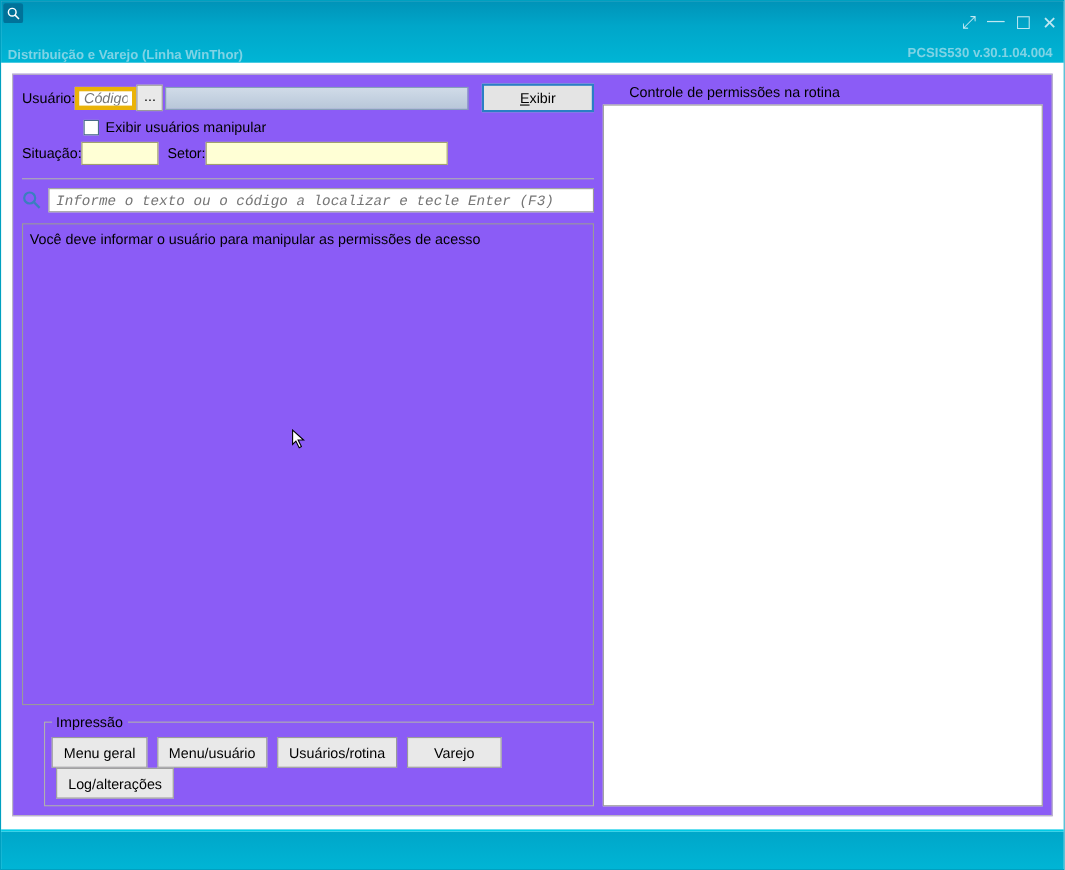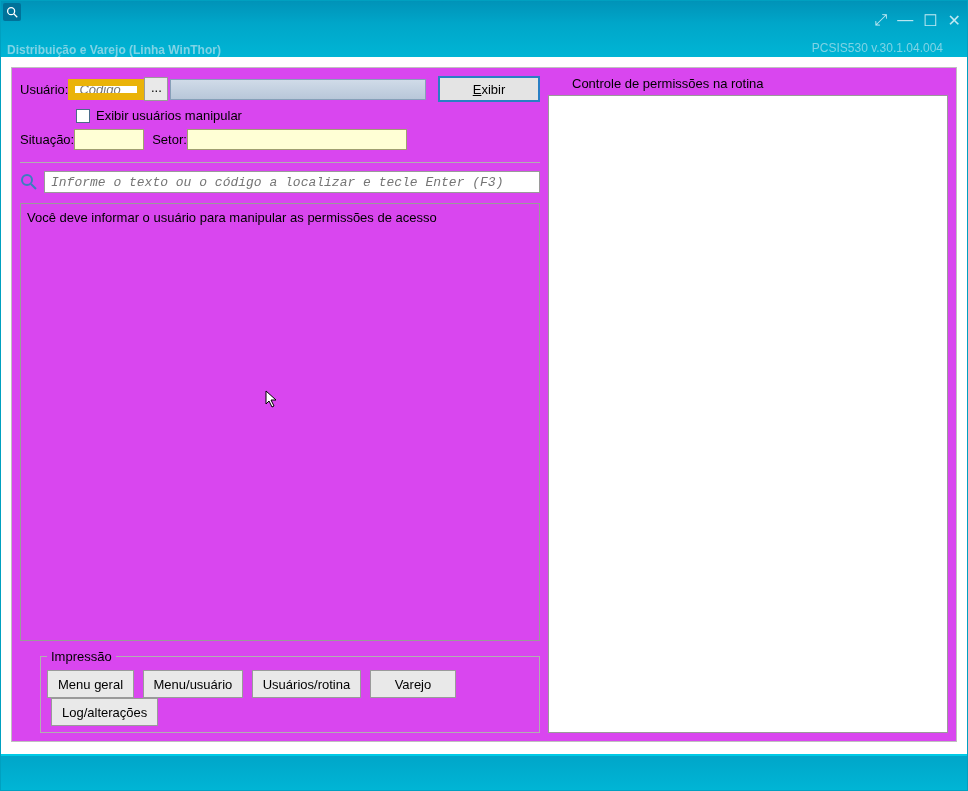--- a/index.html
+++ b/index.html
@@ -22,41 +22,41 @@
   .titlebar .title {
     position:absolute; left:6px; top:14px;
     font-size:26px; color:#dff6fc; font-weight:400;
     letter-spacing:0.5px;
   }
   .titlebar .subtitle {
     position:absolute; left:6px; top:42px;
     font-size:12px; color:#7fd3e5; font-weight:bold;
   }
   .titlebar .version {
-    position:absolute; right:24px; bottom:2px;
-    font-size:12px; color:#7fd3e5; font-weight:normal;
+    position:absolute; right:10px; bottom:2px;
+    font-size:12px; color:#7fd3e5; font-weight:bold;
   }
   .titlebar .winbtns {
     position:absolute; right:6px; top:10px;
     display:flex; gap:10px; color:#bfe8f2; font-size:16px;
   }
   .titlebar .winbtns span { cursor:default; }
 
   .content {
     position:absolute; left:10px; top:66px; right:10px; bottom:48px;
-    border:1px solid #bfbfbf; background:#d946ef;
+    border:1px solid #bfbfbf; background:#8b5cf6;
     display:flex; padding:8px; gap:8px;
   }
   .leftcol { flex:0 0 520px; display:flex; flex-direction:column; }
   .rightcol { flex:1; display:flex; flex-direction:column; }
 
   .row { display:flex; align-items:center; margin-bottom:6px; }
   .label { font-size:13px; color:#000; }
   .codigo-input {
-    width:76px; height:21px; border:7px solid #eab308;
+    width:56px; height:21px; border:4px solid #eab308;
     font-size:13px; padding:0 4px; color:#939393; font-style:italic;
   }
   .lookup-btn {
     width:24px; height:24px; border:1px solid #9a9a9a;
     background:#e9e9e9; font-size:13px; text-align:center; line-height:20px;
     cursor:default;
   }
   .name-input {
     flex:1; height:21px; border:1px solid #86a0b8;
     background: linear-gradient(to bottom,#d0dbe8,#b8c7d9);

